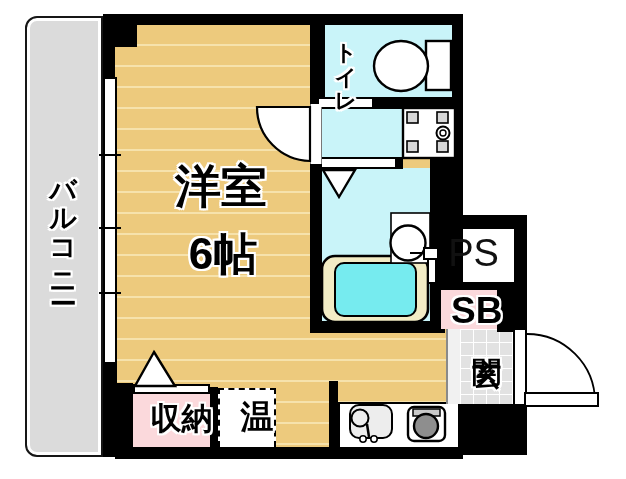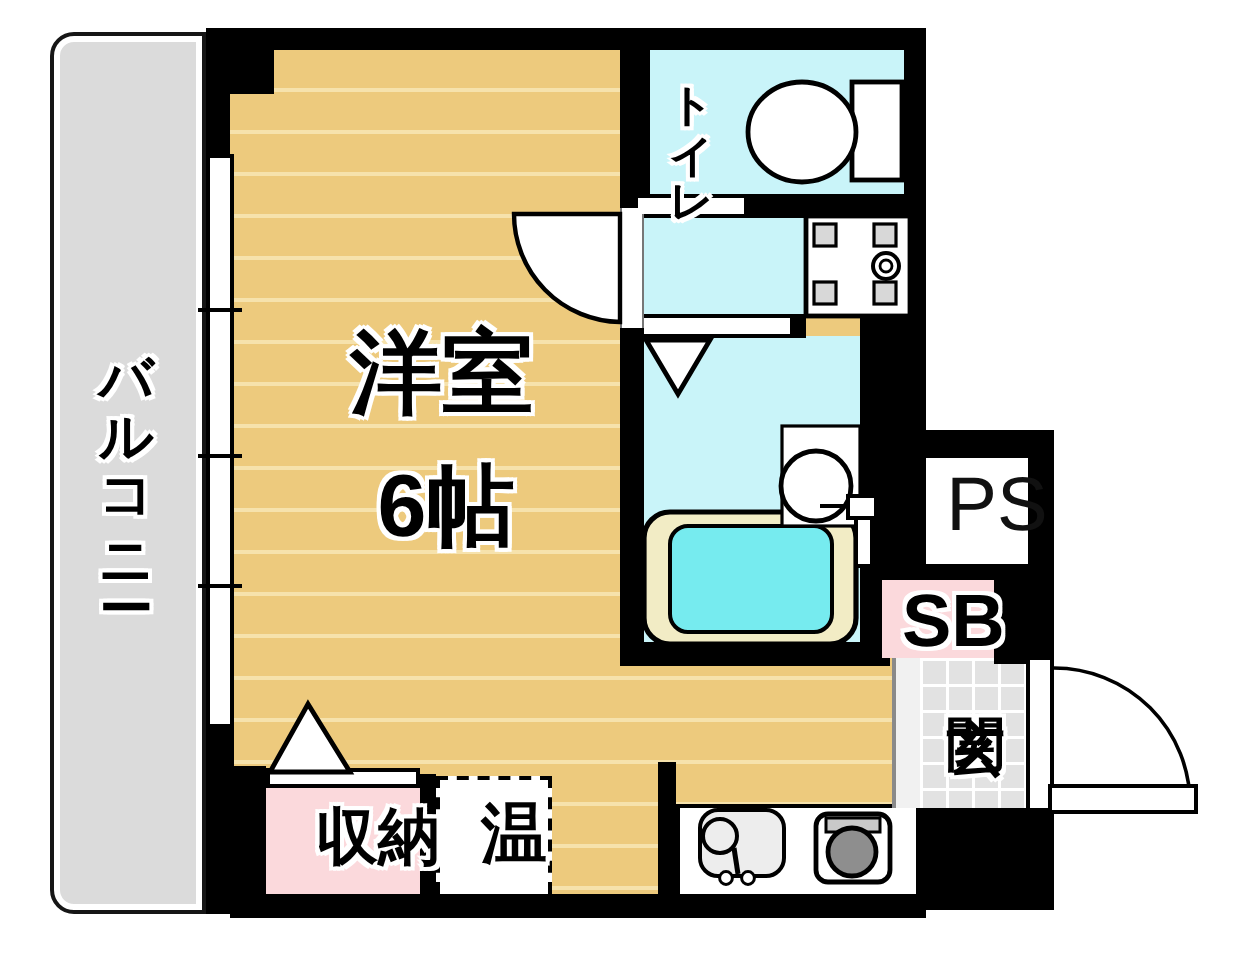--- a/index.html
+++ b/index.html
@@ -45,23 +45,23 @@
   #gap-toilet-door{left:319px;top:99px;width:53px;height:8px;background:#fff;}
   #gap-bath{left:322px;top:157px;width:73px;height:12px;background:#fff;
     border-top:2px solid #000;border-bottom:2px solid #000;}
   #fixtures{left:0;top:0;width:626px;height:479px;pointer-events:none;}
 
   #lbl-balcony{left:48px;top:158px;font-size:27px;letter-spacing:2px;}
   #lbl-room{left:148px;top:162px;width:126px;font-size:46px;}
   #lbl-size{left:148px;top:230px;width:130px;font-size:44px;}
   #lbl-toilet{left:334px;top:27px;font-size:22px;}
   #lbl-bath{left:328px;top:189px;width:98px;font-size:34px;}
-  #lbl-storage{left:133px;top:402px;width:77px;font-size:31px;text-align:right;}
+  #lbl-storage{left:133px;top:402px;width:77px;font-size:31px;}
   #lbl-heater{left:218px;top:399px;width:58px;font-size:33px;}
-  #lbl-ps{left:463px;top:233px;width:51px;font-size:38px;font-weight:500;color:#111;}
+  #lbl-ps{left:438px;top:233px;width:51px;font-size:38px;font-weight:500;color:#111;}
   #lbl-sb{left:441px;top:291px;width:40px;font-size:37px;}
   #lbl-entrance{left:471px;top:334px;font-size:29px;letter-spacing:1px;}
 </style>
 </head>
 <body>
 
 <div id="canvas">
 
   <div id="balcony" class="abs"></div>
   <div id="room" class="abs"></div>

